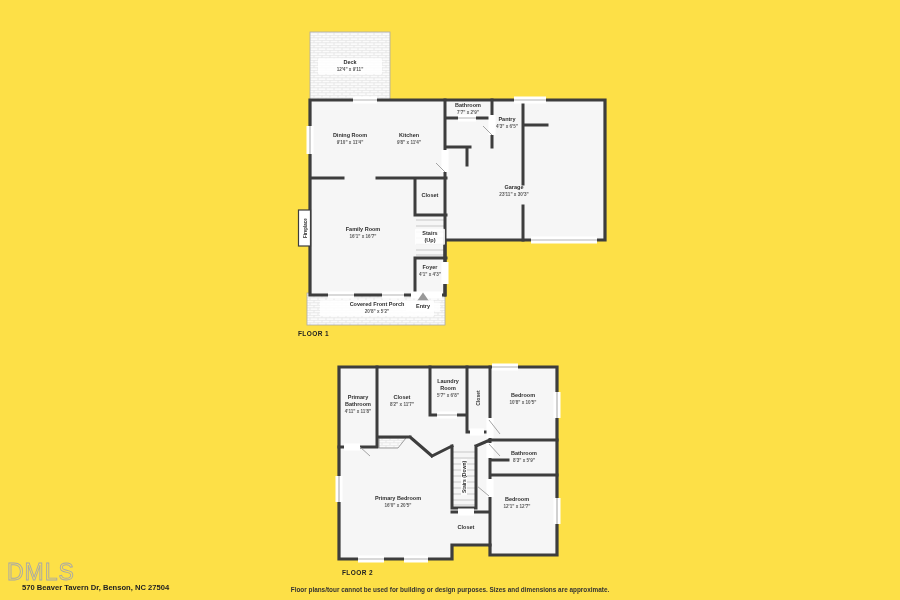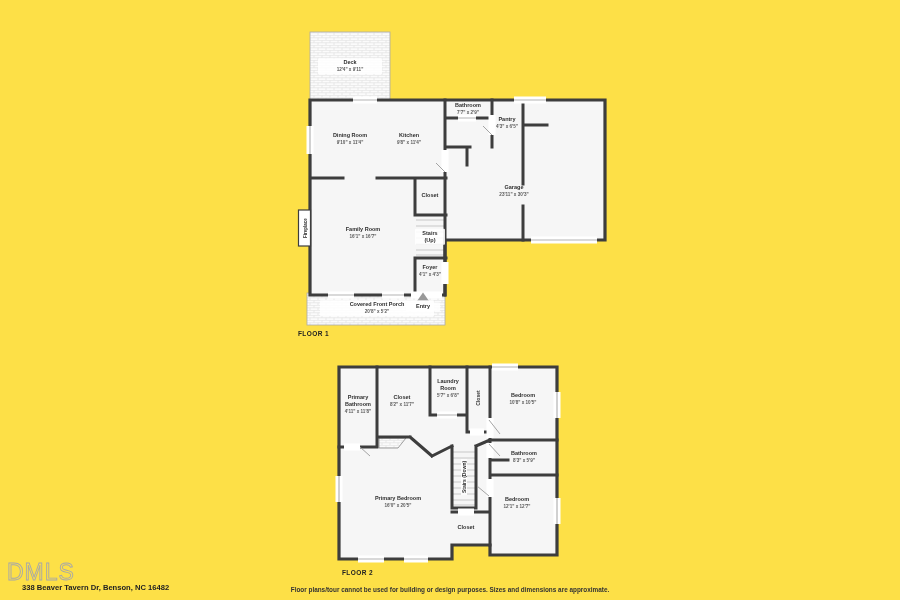--- a/index.html
+++ b/index.html
@@ -187,16 +187,16 @@
   <div class="rl" style="left:517px;top:503px;width:50px">
     <span class="nm">Bedroom</span>
     <span class="dm">12'1" x 12'7"</span>
   </div>
   <div class="rl" style="left:398px;top:502px;width:80px">
     <span class="nm">Primary Bedroom</span>
     <span class="dm">16'0" x 20'5"</span>
   </div>
   <div class="floor-tag" style="left:342px;top:569px">FLOOR 2</div>
 
-  <div id="address">338 Beaver Tavern Dr, Benson, NC 16482</div>
+  <div id="address">570 Beaver Tavern Dr, Benson, NC 27504</div>
   <div id="disclaimer">Floor plans/tour cannot be used for building or design purposes. Sizes and dimensions are approximate.</div>
 
 </div>
 
 </body></html>

